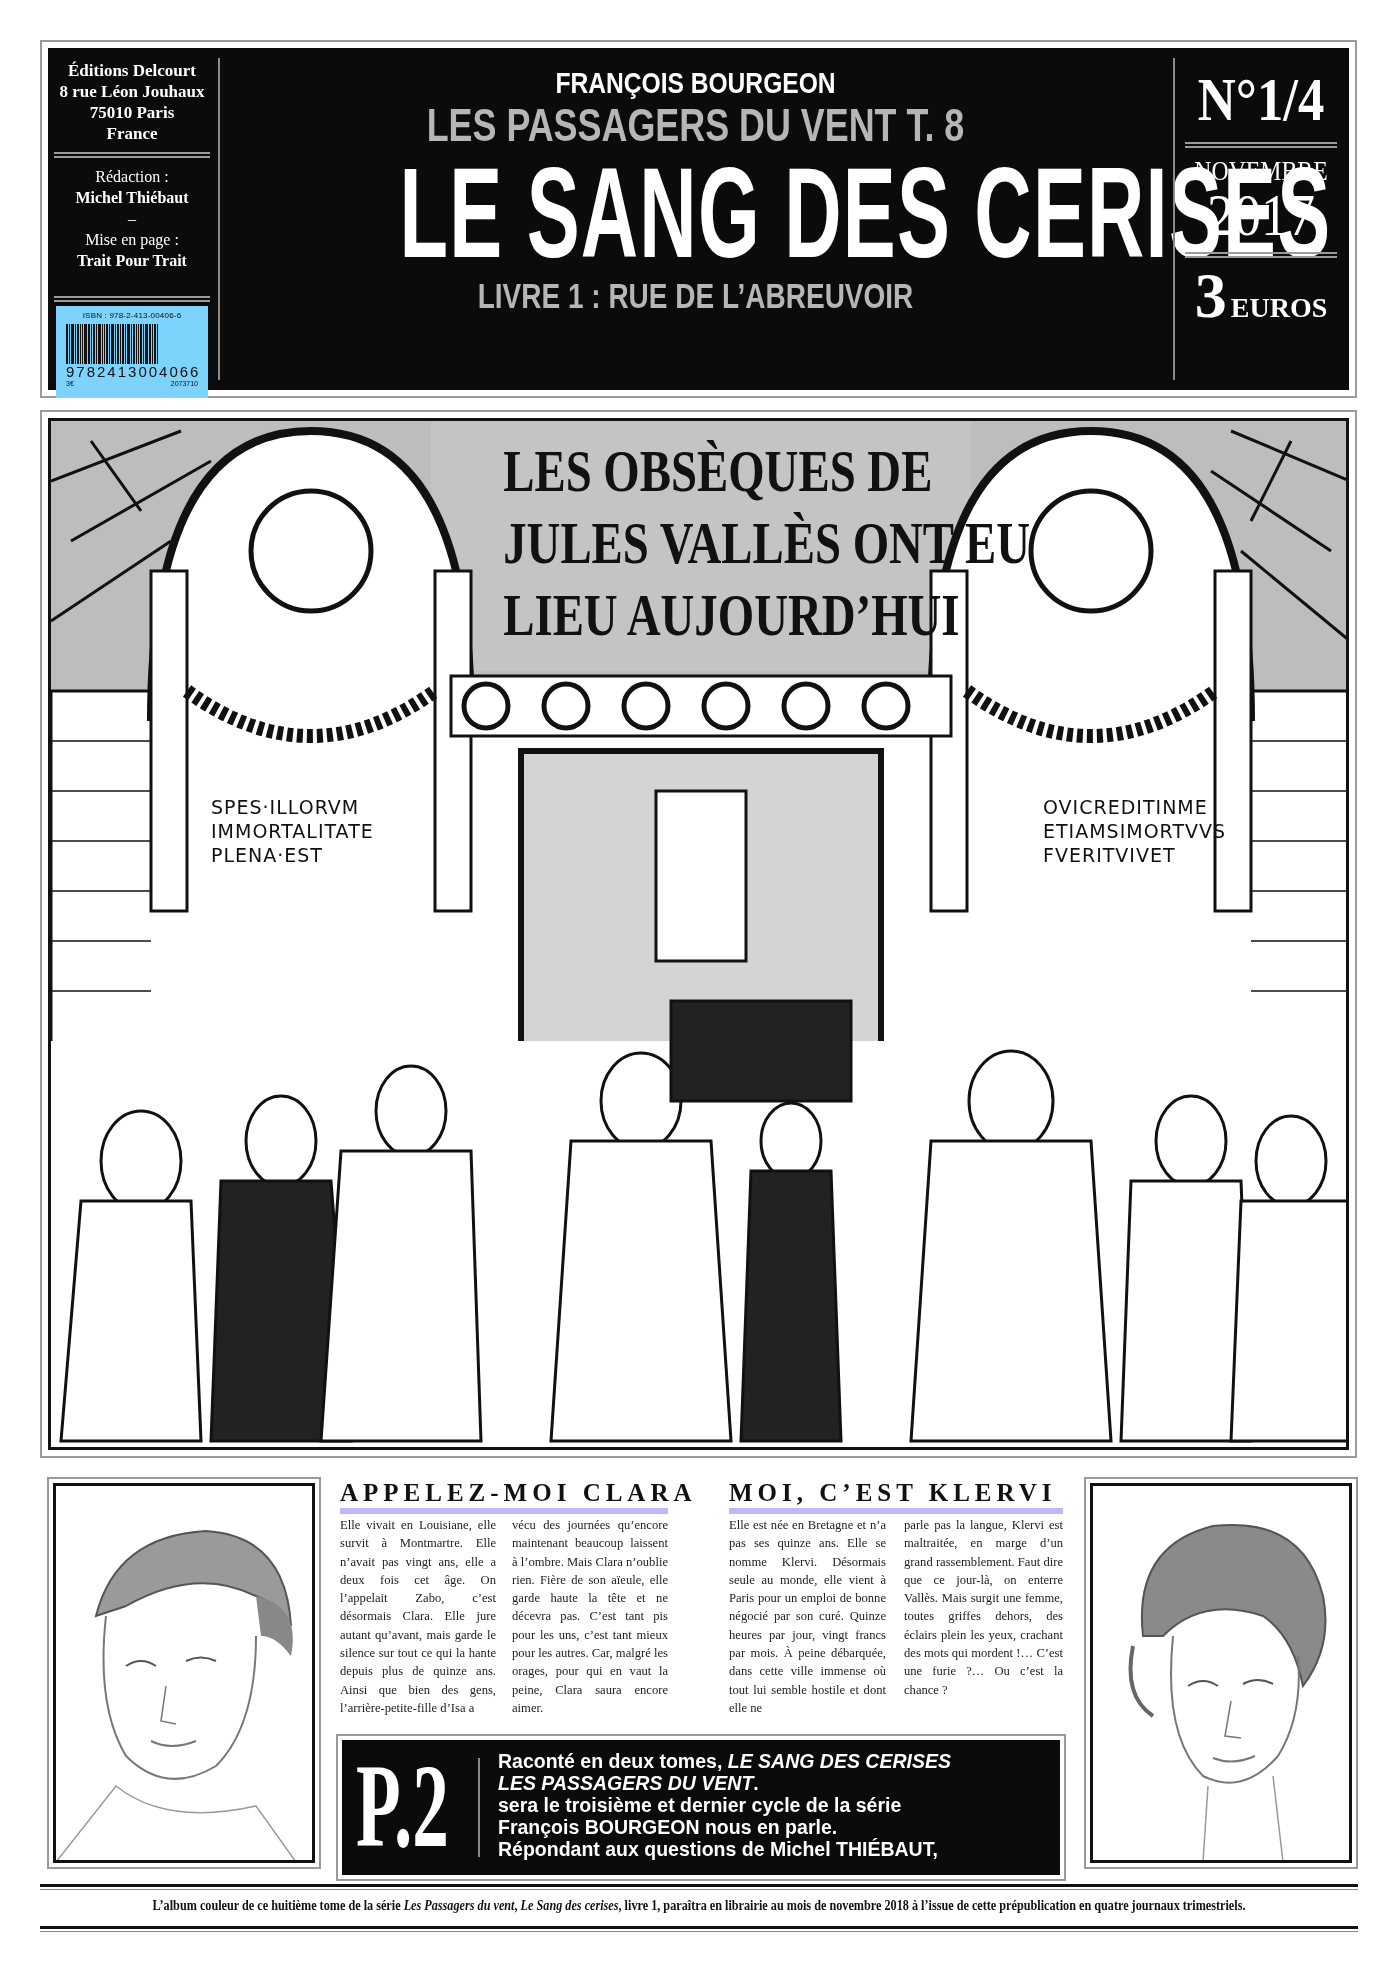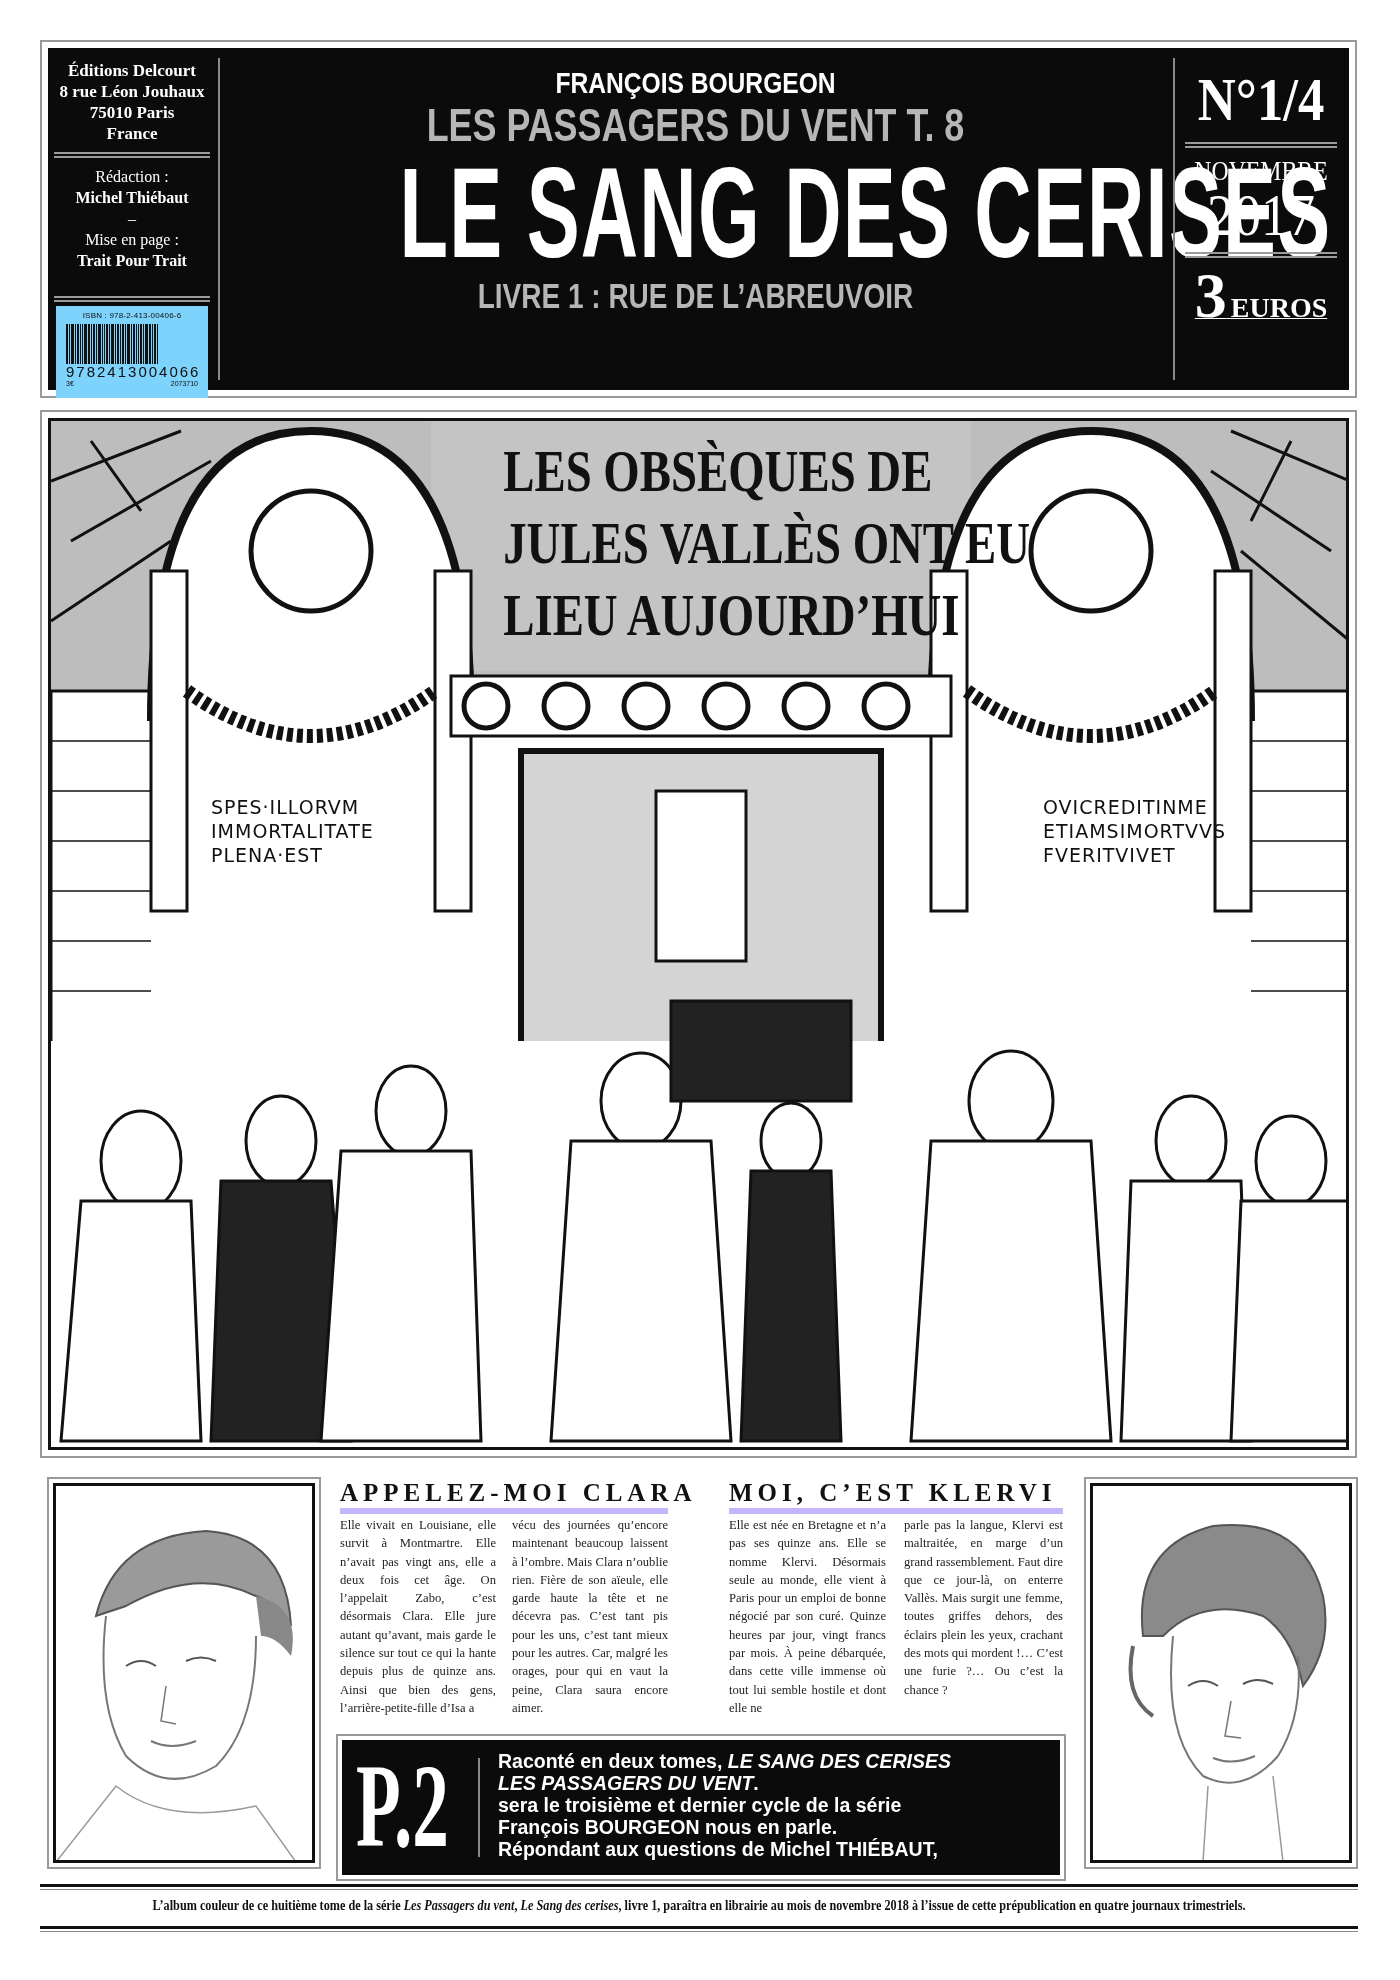--- a/index.html
+++ b/index.html
@@ -55,21 +55,21 @@
     transform: scaleX(0.8); white-space: nowrap; line-height: 40px; margin-top: 2px;
   }
   .mh-right { position: absolute; right: 0; top: 0; width: 176px; bottom: 0; text-align: center; margin-left: 20px; }
   .issue {
     font-family: "Liberation Serif", serif; font-weight: bold; font-size: 62px; line-height: 70px;
     margin-top: 16px; transform: scaleX(0.85); white-space: nowrap;
   }
   .mh-right .rule { margin: 8px 12px; height: 6px; border-top: 2px solid #9b9b9b; border-bottom: 2px solid #9b9b9b; }
   .month { font-size: 27px; line-height: 30px; transform: scaleX(0.88); white-space: nowrap; margin-top: 4px; }
   .year { font-size: 60px; line-height: 58px; transform: scaleX(0.9); }
-  .price { margin-top: 6px; white-space: nowrap; text-decoration: underline; }
+  .price { margin-top: 6px; white-space: nowrap; }
   .price .num { font-size: 64px; font-weight: bold; line-height: 60px; }
   .price .cur { font-size: 28px; font-weight: bold; letter-spacing: 0px; }
 
   
   .illus-frame {
     position: absolute; left: 40px; top: 410px; width: 1317px; height: 1048px;
     border: 2px solid #9a9a9a; padding: 22px; background: #fff;
   }
   .illus {
     position: absolute; left: 6px; top: 6px; right: 6px; bottom: 6px;

